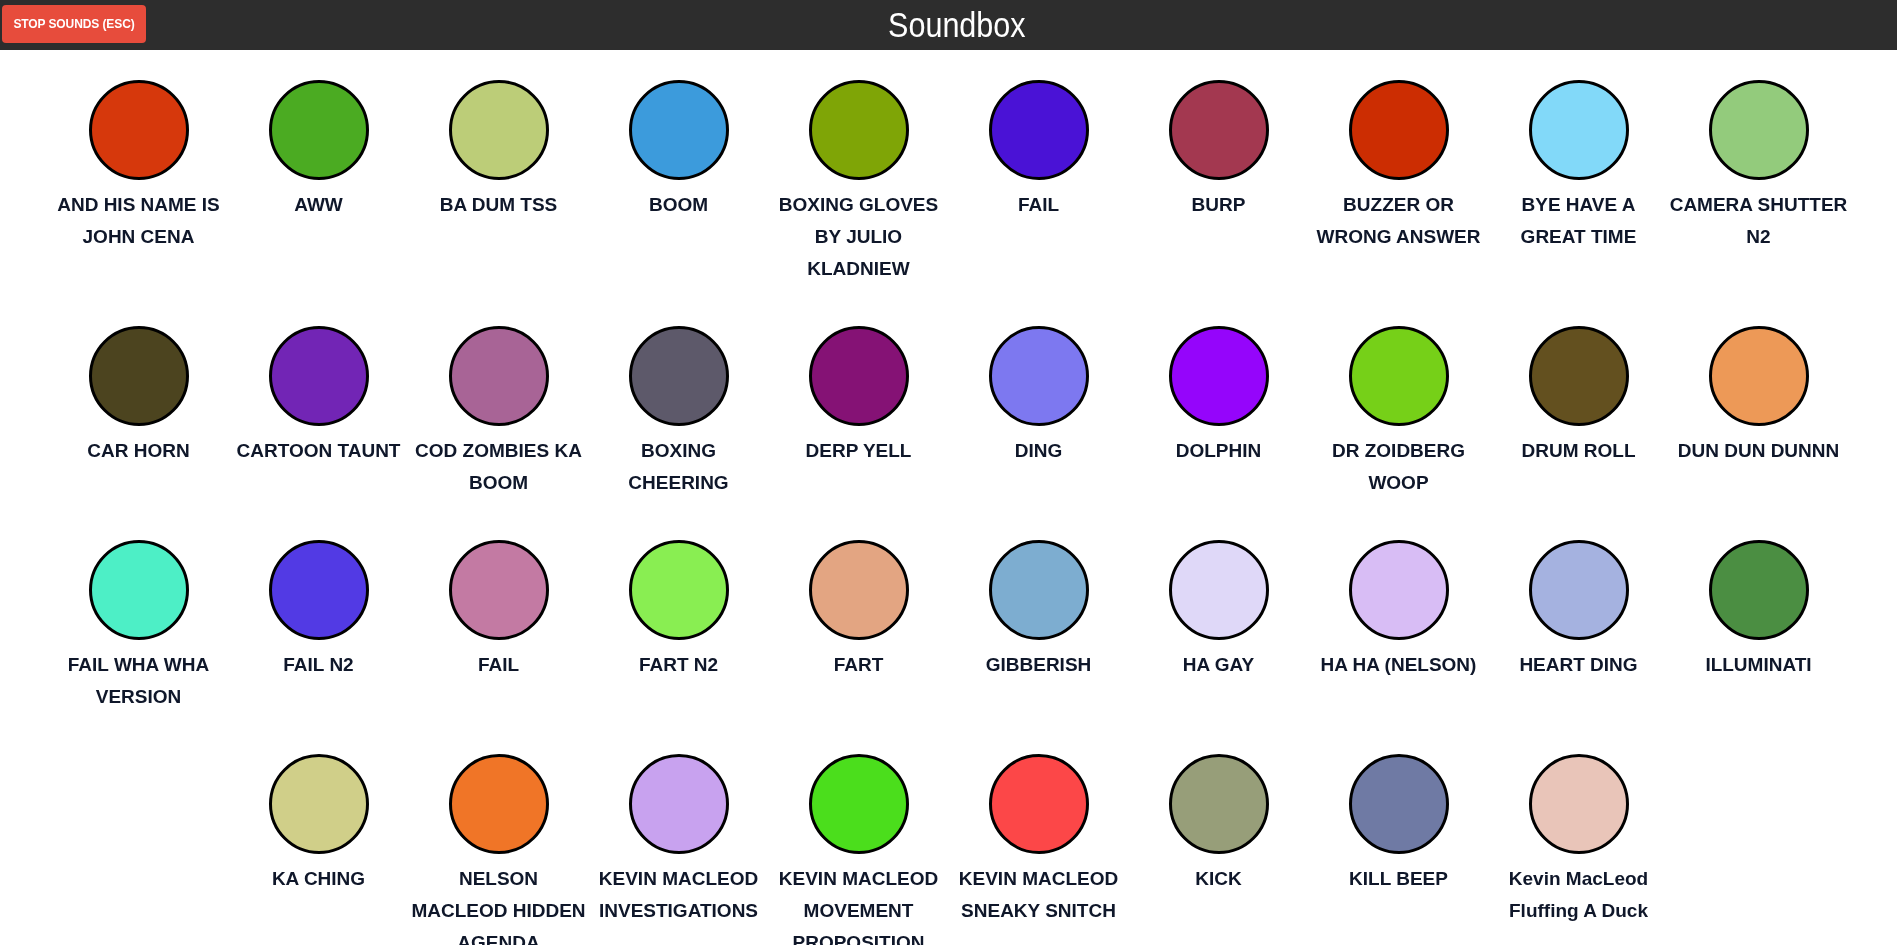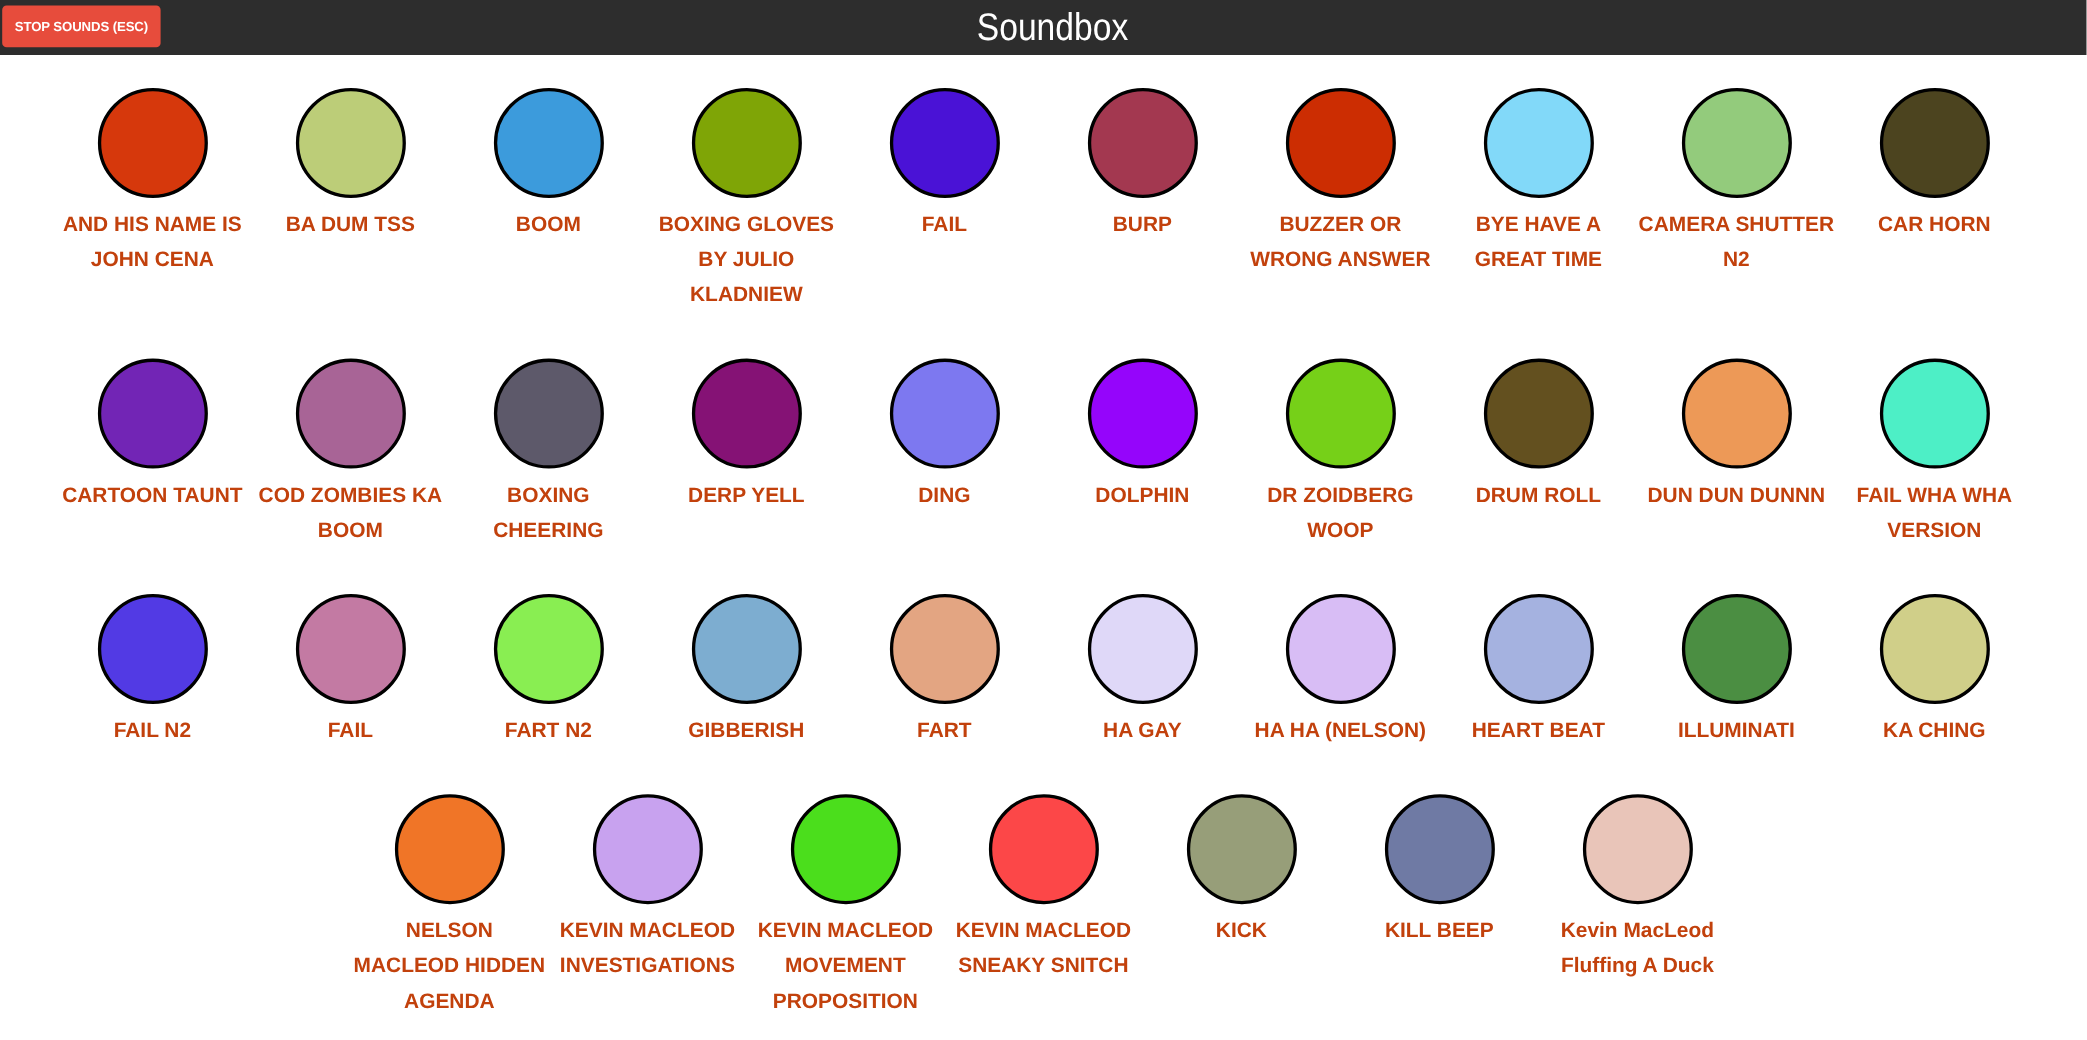--- a/index.html
+++ b/index.html
@@ -6,34 +6,38 @@
   html,body{margin:0;padding:0;}
   body{background:#fff;font-family:"Liberation Sans",sans-serif;width:1897px;height:945px;overflow:hidden;}
   .topbar{position:relative;height:50px;background:#2d2d2d;box-sizing:border-box;}
   .stop-btn{position:absolute;left:2px;top:5px;width:144px;height:38px;background:#e74c3c;color:#fff;border:none;border-radius:4px;
     font-family:"Liberation Sans",sans-serif;font-weight:bold;font-size:12px;letter-spacing:-0.1px;cursor:pointer;padding:0;}
   .topbar-title{margin:0;position:absolute;left:16px;right:0;top:0;height:50px;line-height:50px;text-align:center;color:#fff;font-size:35px;font-weight:400;}
   .topbar-title span{display:inline-block;transform:scaleX(0.873);transform-origin:center;}
   .board{display:flex;flex-wrap:wrap;justify-content:center;padding:0;}
   .cell{width:180px;box-sizing:border-box;display:flex;flex-direction:column;align-items:center;padding-top:30px;padding-bottom:11px;}
   .disc{width:94px;height:94px;border-radius:50%;border:3px solid #000;}
-  .cell-label{margin-top:9px;font-size:19px;font-weight:bold;color:#c2410c;text-align:center;line-height:32px;width:180px;}
+  .cell-label{margin-top:9px;font-size:19px;font-weight:bold;color:#0f172a;text-align:center;line-height:32px;width:180px;}
 </style>
 </head>
 <body>
 
 <div class="topbar">
   <button class="stop-btn">STOP SOUNDS (ESC)</button>
   <h1 class="topbar-title"><span>Soundbox</span></h1>
 </div>
 
 <main class="board" id="board">
     <div class="cell">
       <div class="disc" style="background: rgb(214, 56, 12);"></div>
       <div class="cell-label">AND HIS NAME IS JOHN CENA</div>
+    </div>
+    <div class="cell">
+      <div class="disc" style="background: rgb(75, 171, 34);"></div>
+      <div class="cell-label">AWW</div>
     </div>
     <div class="cell">
       <div class="disc" style="background: rgb(188, 205, 120);"></div>
       <div class="cell-label">BA DUM TSS</div>
     </div>
     <div class="cell">
       <div class="disc" style="background: rgb(60, 155, 220);"></div>
       <div class="cell-label">BOOM</div>
     </div>
     <div class="cell">
@@ -110,38 +114,38 @@
     </div>
     <div class="cell">
       <div class="disc" style="background: rgb(195, 122, 163);"></div>
       <div class="cell-label">FAIL</div>
     </div>
     <div class="cell">
       <div class="disc" style="background: rgb(137, 238, 82);"></div>
       <div class="cell-label">FART N2</div>
     </div>
     <div class="cell">
+      <div class="disc" style="background: rgb(227, 165, 130);"></div>
+      <div class="cell-label">FART</div>
+    </div>
+    <div class="cell">
       <div class="disc" style="background: rgb(125, 173, 208);"></div>
       <div class="cell-label">GIBBERISH</div>
-    </div>
-    <div class="cell">
-      <div class="disc" style="background: rgb(227, 165, 130);"></div>
-      <div class="cell-label">FART</div>
     </div>
     <div class="cell">
       <div class="disc" style="background: rgb(223, 216, 248);"></div>
       <div class="cell-label">HA GAY</div>
     </div>
     <div class="cell">
       <div class="disc" style="background: rgb(216, 189, 245);"></div>
       <div class="cell-label">HA HA (NELSON)</div>
     </div>
     <div class="cell">
       <div class="disc" style="background: rgb(165, 178, 224);"></div>
-      <div class="cell-label">HEART BEAT</div>
+      <div class="cell-label">HEART DING</div>
     </div>
     <div class="cell">
       <div class="disc" style="background: rgb(75, 142, 66);"></div>
       <div class="cell-label">ILLUMINATI</div>
     </div>
     <div class="cell">
       <div class="disc" style="background: rgb(208, 207, 137);"></div>
       <div class="cell-label">KA CHING</div>
     </div>
     <div class="cell">

